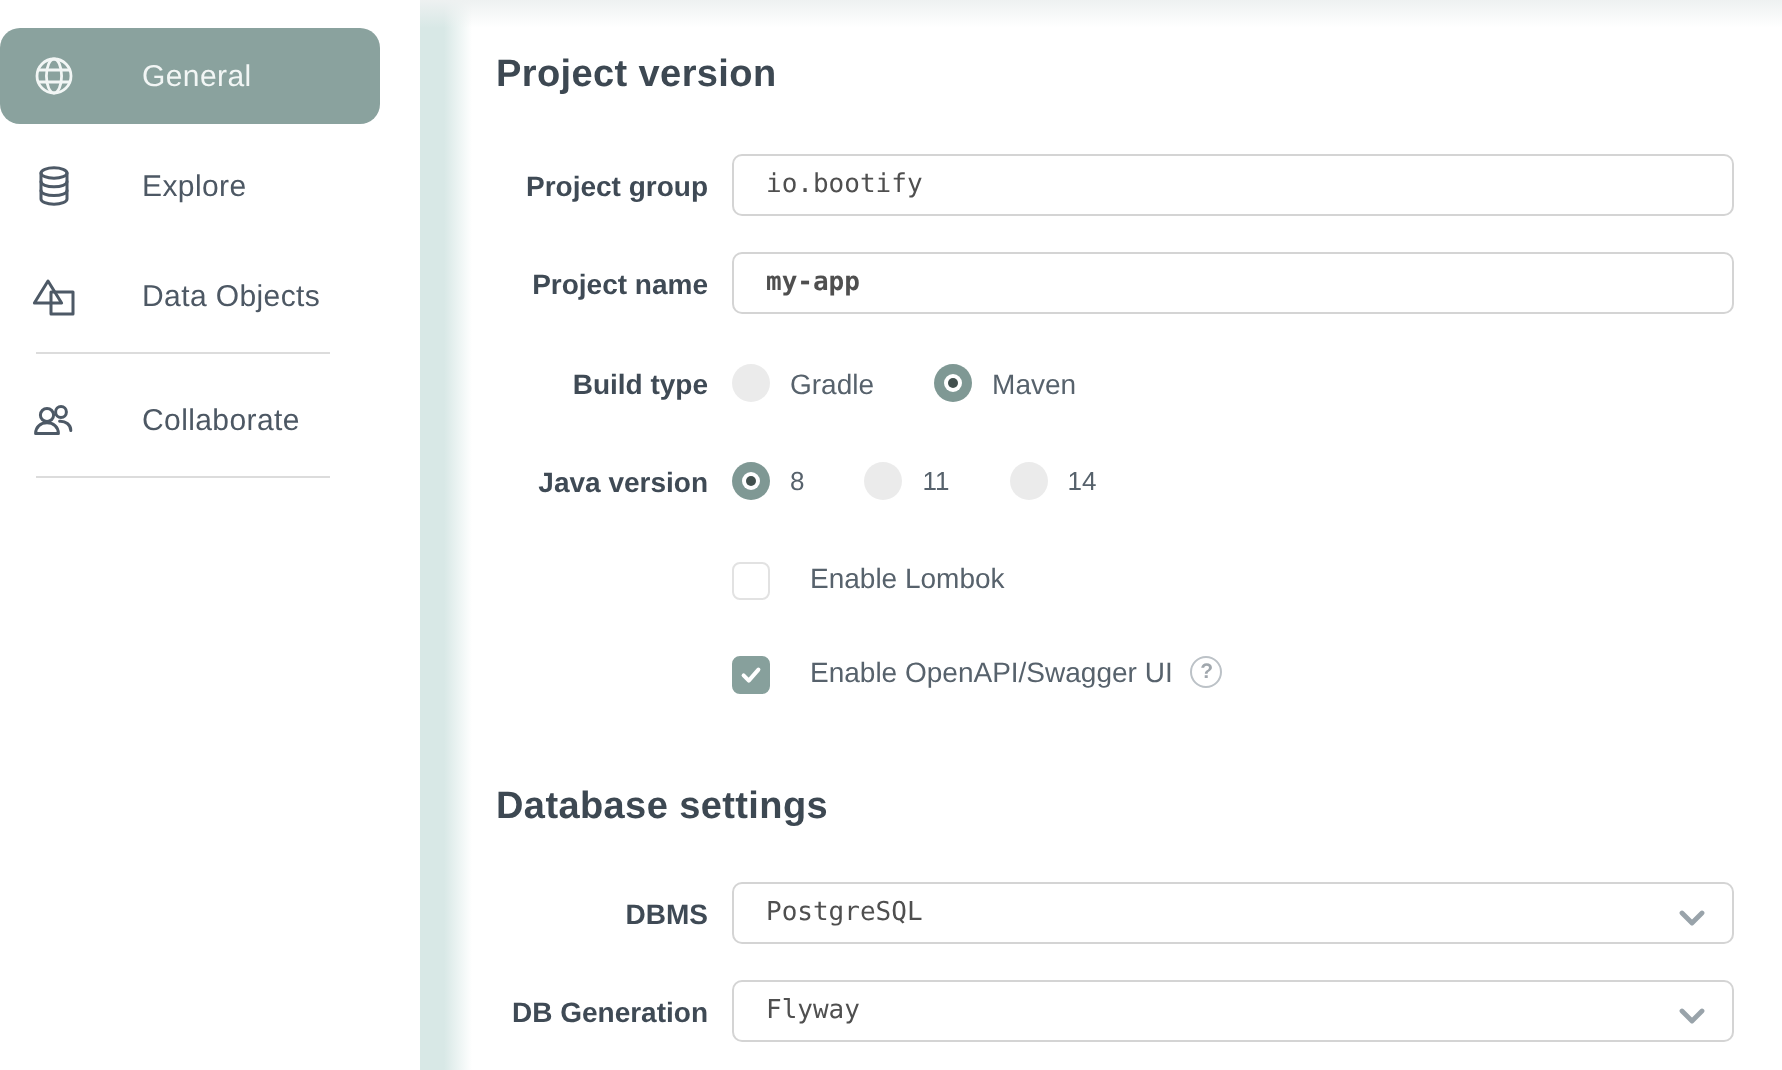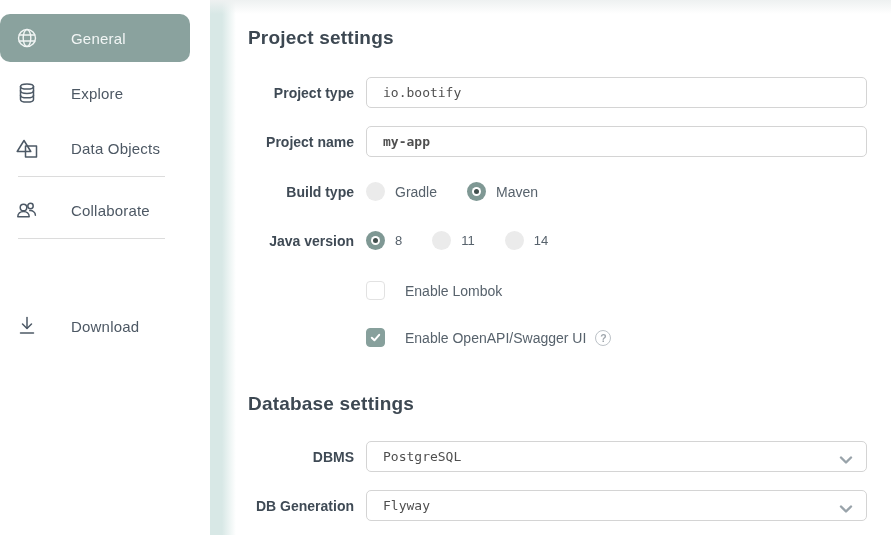--- a/index.html
+++ b/index.html
@@ -49,21 +49,21 @@
   .text-input,.select-box{
     position:absolute;left:366px;width:501px;height:31px;box-sizing:border-box;
     border:1px solid #d4d4d4;border-radius:5px;background:#fff;
     font-family:"DejaVu Sans Mono",monospace;font-size:13px;color:#4f4f4f;
   }
   .text-input{padding:0 14px 0 16px;outline:none;}
   .select-box{display:flex;align-items:center;padding-left:16px;cursor:pointer;}
   .select-box .chev{position:absolute;right:13px;top:11px;}
 
   .ctrl-row{
-    position:absolute;left:366px;height:19px;display:flex;align-items:center;
+    position:absolute;left:366px;height:19px;display:flex;
   }
   .opt{display:flex;align-items:center;margin-right:30px;}
   .opt:last-child{margin-right:0;}
   .radio{
     width:19px;height:19px;border-radius:50%;background:#ebebeb;
     position:relative;flex:0 0 19px;cursor:pointer;
   }
   .radio.selected{background:#7f9894;}
   .radio.selected::before{
     content:"";position:absolute;left:5px;top:5px;width:9px;height:9px;
@@ -139,40 +139,30 @@
           <circle class="stroke" cx="8.5" cy="9.5" r="3.3" fill="#ffffff"></circle>
           <path class="stroke" d="M2.8 18.8c0-3.4 2.6-5.4 5.7-5.4s5.7 2 5.7 5.4Z"></path>
         </svg>
       </span>
       <span class="lbl">Collaborate</span>
     </div>
 
     <div class="divider" style="top:238px"></div>
 
 
-    <div class="side-item" style="top:306px">
-      <span class="icn">
-        <svg width="24" height="24" viewBox="0 0 24 24">
-          <path class="stroke" d="M12 3.5v10.5"></path>
-          <path class="stroke" d="M7.5 10 L12 14.5 L16.5 10"></path>
-          <path class="stroke" d="M5.5 19h13"></path>
-        </svg>
-      </span>
-      <span class="lbl">Download</span>
-    </div>
   </nav>
 
   <div class="accent-strip"></div>
   <div class="top-fade"></div>
 
   <main>
 
-    <h1 class="heading" style="top:27px">Project settings</h1>
-
-    <label class="flabel" style="top:85px">Project type</label>
+    <h1 class="heading" style="top:27px">Project version</h1>
+
+    <label class="flabel" style="top:85px">Project group</label>
     <input class="text-input" style="top: 77px;" type="text" value="io.bootify">
 
     <label class="flabel" style="top:134px">Project name</label>
     <input class="text-input" style="top: 126px; font-weight: bold;" type="text" value="my-app">
 
     <label class="flabel" style="top:184px">Build type</label>
     <div class="ctrl-row" style="top:182px">
       <span class="opt">
         <span class="radio"></span>
         <span class="opt-label">Gradle</span>

